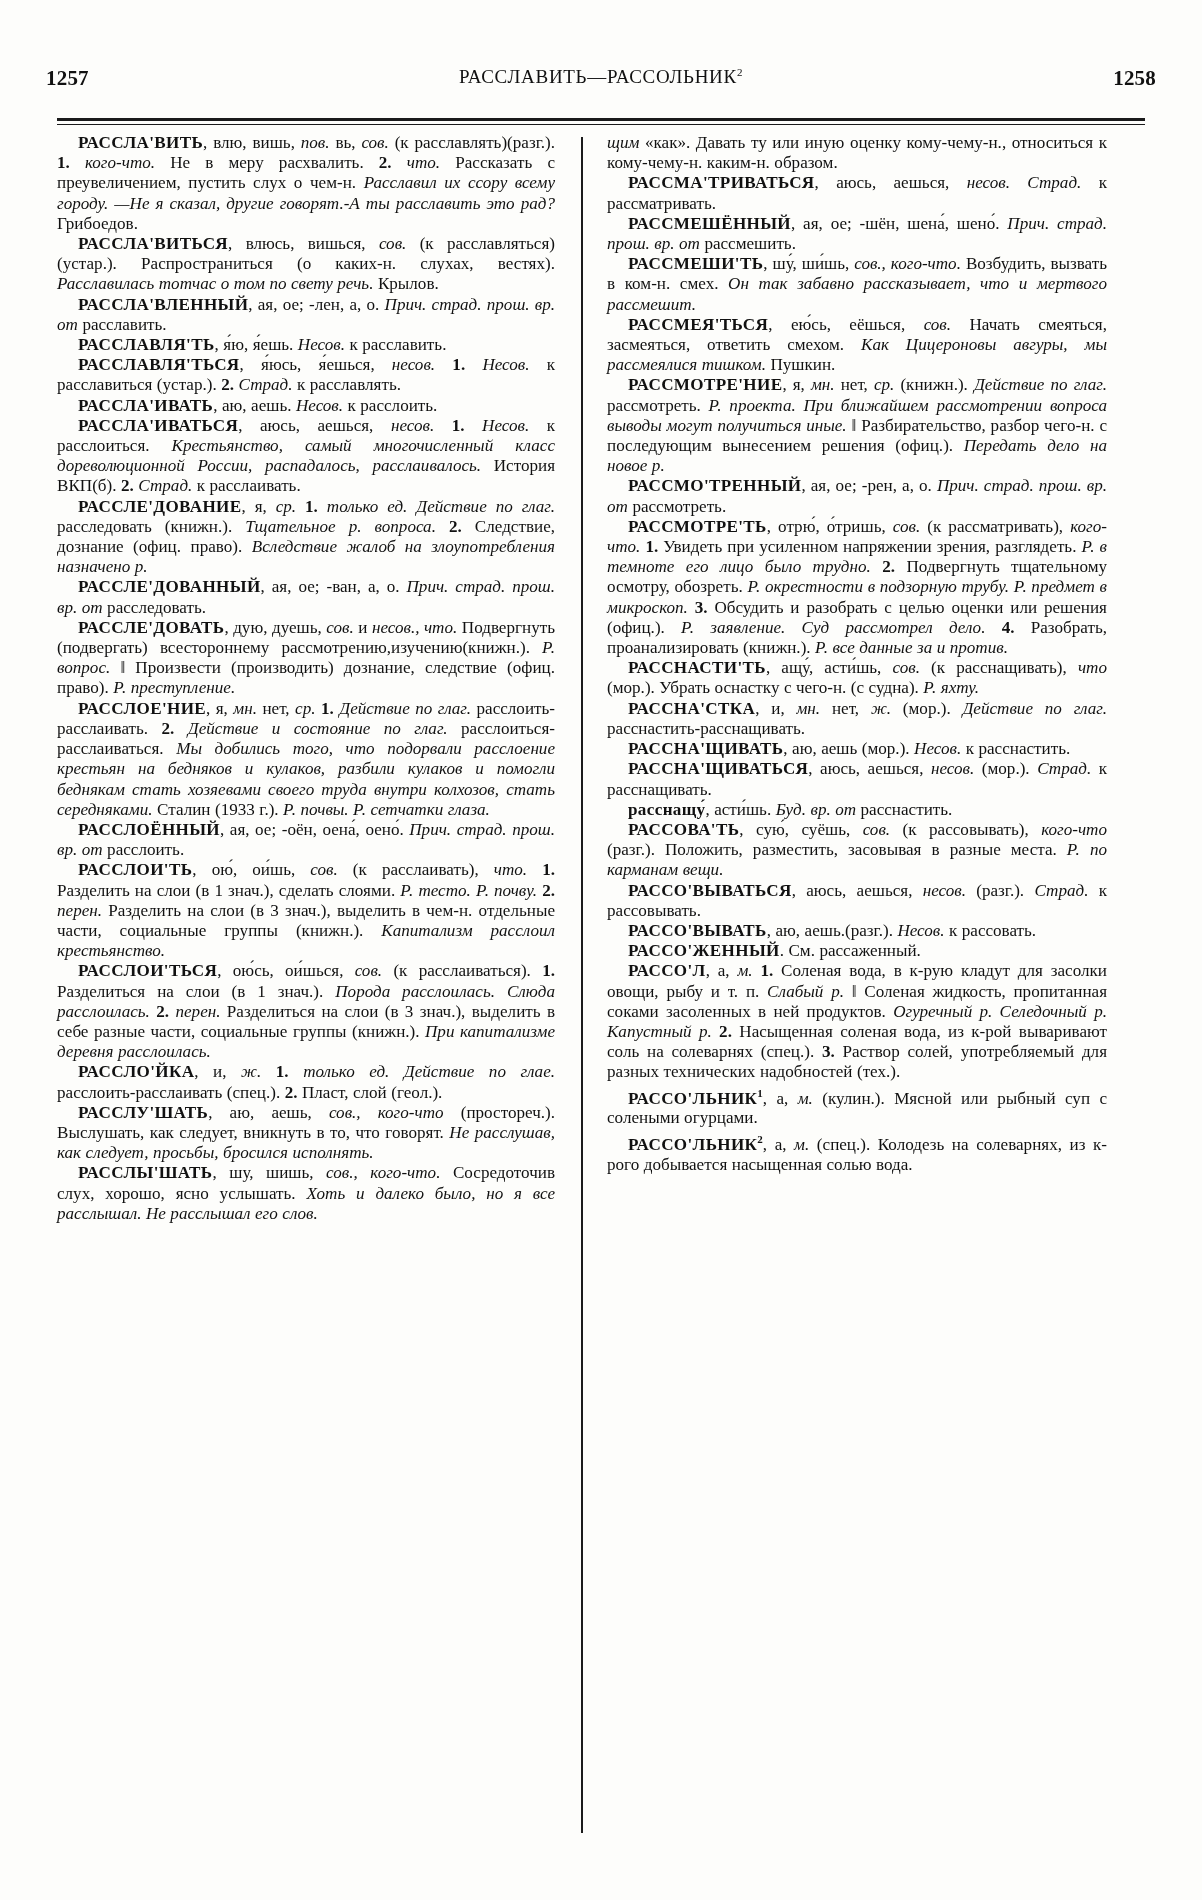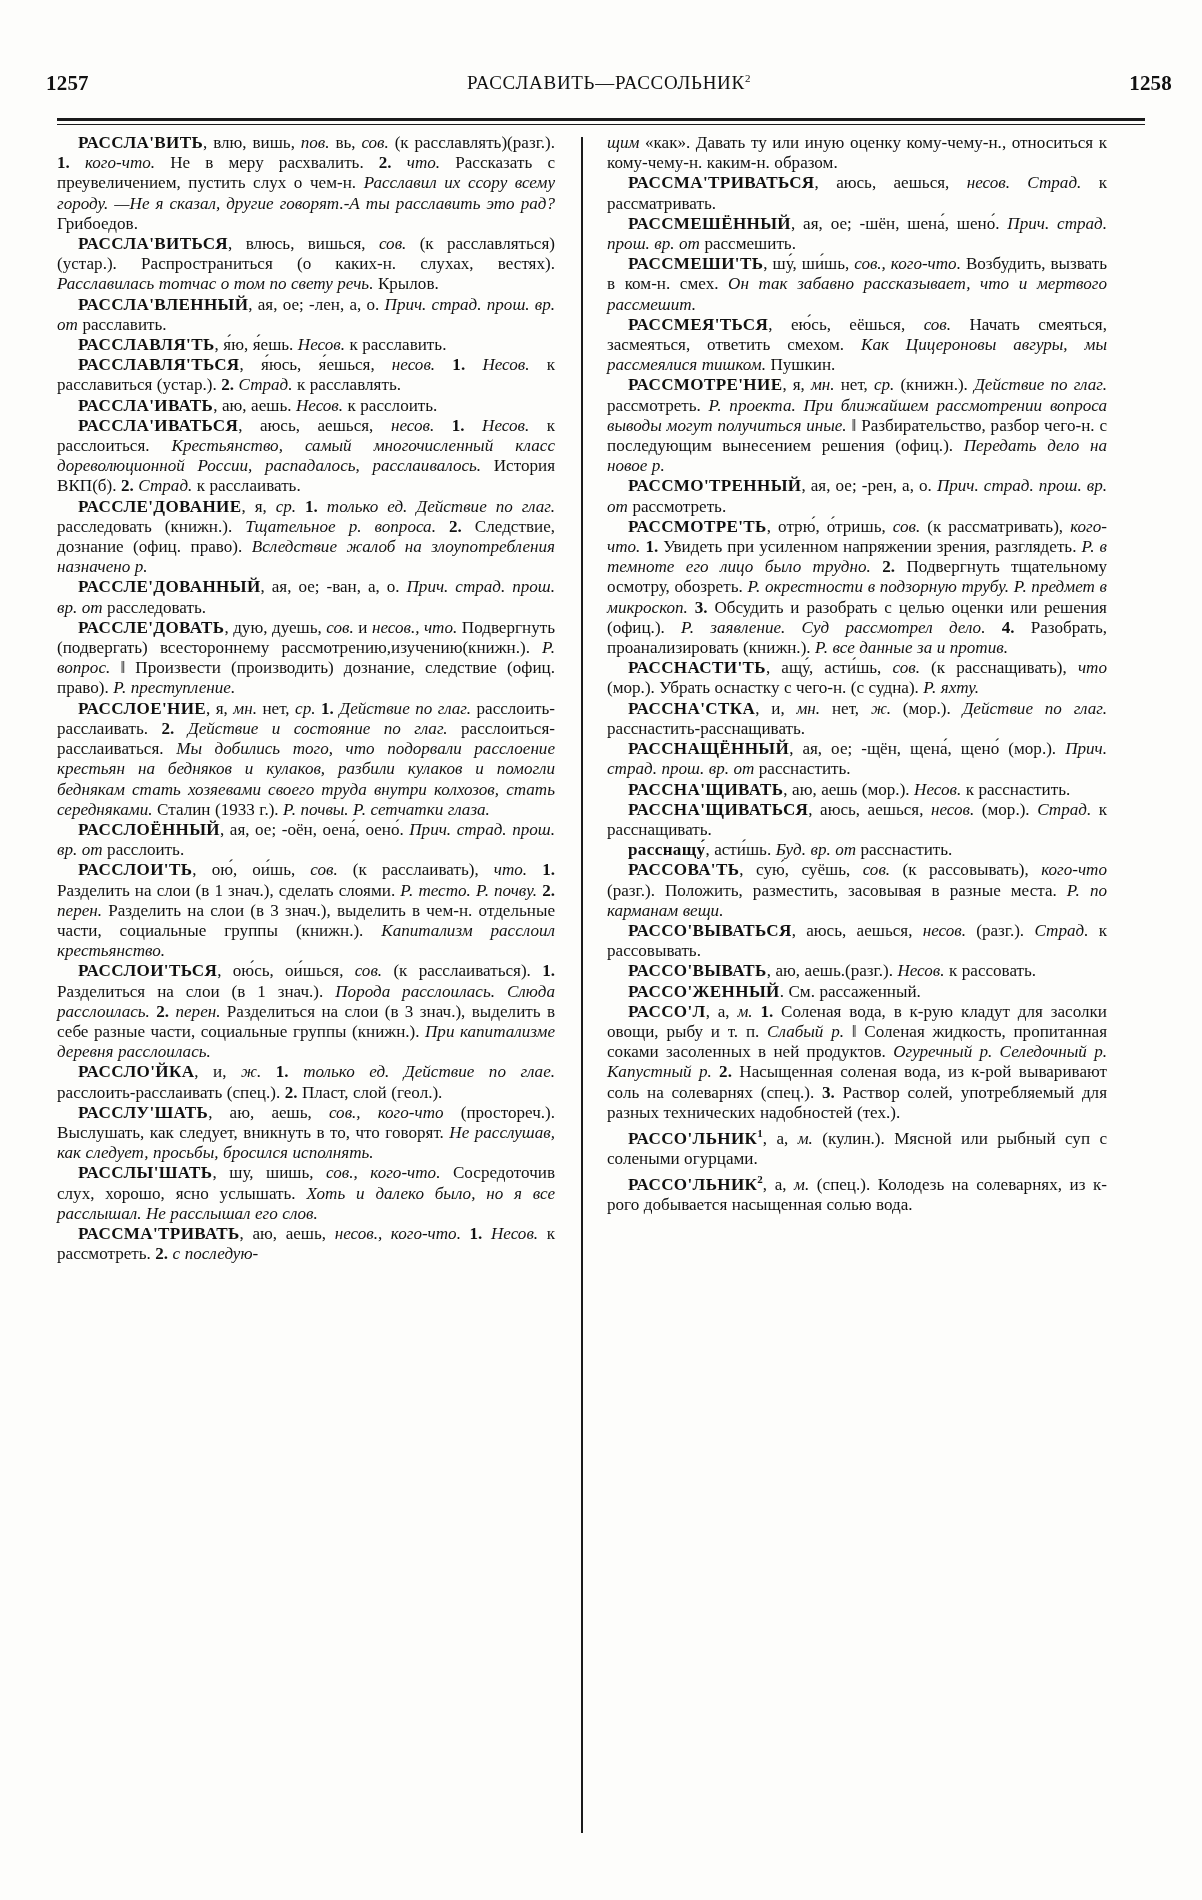--- a/index.html
+++ b/index.html
@@ -14,25 +14,25 @@
     background: #fdfdfb;
     box-sizing: border-box;
     font-family: "Liberation Serif", "DejaVu Serif", serif;
     color: #111111;
     overflow: hidden;
   }
   
   .running-head {
     position: absolute;
     left: 46px;
-    right: 30px;
+    right: 46px;
     top: 66px;
     height: 34px;
     display: flex;
-    align-items: center;
+    align-items: flex-start;
     justify-content: space-between;
   }
   .folio {
     font-weight: bold;
     font-size: 21px;
     letter-spacing: 0.2px;
   }
   .head-title {
     font-weight: normal;
     font-size: 19px;
@@ -116,35 +116,33 @@
         <p class="entry"><span class="hw">РАССЛЕ'ДОВАНИЕ</span><span>, я, <i>ср.</i> <b>1.</b> <i>только ед. Действие по глаг.</i> расследовать (книжн.). <i>Тщательное р. вопроса.</i> <b>2.</b> Следствие, дознание (офиц. право). <i>Вследствие жалоб на злоупотребления назначено р.</i></span></p>
         <p class="entry"><span class="hw">РАССЛЕ'ДОВАННЫЙ</span><span>, ая, ое; -ван, а, о. <i>Прич. страд. прош. вр. от</i> расследовать.</span></p>
         <p class="entry"><span class="hw">РАССЛЕ'ДОВАТЬ</span><span>, дую, дуешь, <i>сов.</i> и <i>несов., что.</i> Подвергнуть (подвергать) всестороннему рассмотрению,изучению(книжн.). <i>Р. вопрос.</i> ‖ Произвести (производить) дознание, следствие (офиц. право). <i>Р. преступление.</i></span></p>
         <p class="entry"><span class="hw">РАССЛОЕ'НИЕ</span><span>, я, <i>мн.</i> нет, <i>ср.</i> <b>1.</b> <i>Действие по глаг.</i> расслоить-расслаивать. <b>2.</b> <i>Действие и состояние по глаг.</i> расслоиться-расслаиваться. <i>Мы добились того, что подорвали расслоение крестьян на бедняков и кулаков, разбили кулаков и помогли беднякам стать хозяевами своего труда внутри колхозов, стать середняками.</i> Сталин (1933 г.). <i>Р. почвы. Р. сетчатки глаза.</i></span></p>
         <p class="entry"><span class="hw">РАССЛОЁННЫЙ</span><span>, ая, ое; -оён, оена́, оено́. <i>Прич. страд. прош. вр. от</i> расслоить.</span></p>
         <p class="entry"><span class="hw">РАССЛОИ'ТЬ</span><span>, ою́, ои́шь, <i>сов.</i> (к расслаивать), <i>что.</i> <b>1.</b> Разделить на слои (в 1 знач.), сделать слоями. <i>Р. тесто. Р. почву.</i> <b>2.</b> <i>перен.</i> Разделить на слои (в 3 знач.), выделить в чем-н. отдельные части, социальные группы (книжн.). <i>Капитализм расслоил крестьянство.</i></span></p>
         <p class="entry"><span class="hw">РАССЛОИ'ТЬСЯ</span><span>, ою́сь, ои́шься, <i>сов.</i> (к расслаиваться). <b>1.</b> Разделиться на слои (в 1 знач.). <i>Порода расслоилась. Слюда расслоилась.</i> <b>2.</b> <i>перен.</i> Разделиться на слои (в 3 знач.), выделить в себе разные части, социальные группы (книжн.). <i>При капитализме деревня расслоилась.</i></span></p>
         <p class="entry"><span class="hw">РАССЛО'ЙКА</span><span>, и, <i>ж.</i> <b>1.</b> <i>только ед. Действие по глае.</i> расслоить-расслаивать (спец.). <b>2.</b> Пласт, слой (геол.).</span></p>
         <p class="entry"><span class="hw">РАССЛУ'ШАТЬ</span><span>, аю, аешь, <i>сов., кого-что</i> (простореч.). Выслушать, как следует, вникнуть в то, что говорят. <i>Не расслушав, как следует, просьбы, бросился исполнять.</i></span></p>
         <p class="entry"><span class="hw">РАССЛЫ'ШАТЬ</span><span>, шу, шишь, <i>сов., кого-что.</i> Сосредоточив слух, хорошо, ясно услышать. <i>Хоть и далеко было, но я все расслышал. Не расслышал его слов.</i></span></p>
-        <p class="entry"><span class="hw">РАССМА'ТРИВАТЬ</span><span>, аю, аешь, <i>несов., кого-что.</i> <b>1.</b> <i>Несов.</i> к рассмотреть. <b>2.</b> <i>с последую-</i></span></p>
       </div>
     <div class="col-divider"></div>
     <div class="col col-right" id="col-right">
         <p class="entry cont"><span><i>щим</i> «как». Давать ту или иную оценку кому-чему-н., относиться к кому-чему-н. каким-н. образом.</span></p>
         <p class="entry"><span class="hw">РАССМА'ТРИВАТЬСЯ</span><span>, аюсь, аешься, <i>несов. Страд.</i> к рассматривать.</span></p>
         <p class="entry"><span class="hw">РАССМЕШЁННЫЙ</span><span>, ая, ое; -шён, шена́, шено́. <i>Прич. страд. прош. вр. от</i> рассмешить.</span></p>
         <p class="entry"><span class="hw">РАССМЕШИ'ТЬ</span><span>, шу́, ши́шь, <i>сов., кого-что.</i> Возбудить, вызвать в ком-н. смех. <i>Он так забавно рассказывает, что и мертвого рассмешит.</i></span></p>
         <p class="entry"><span class="hw">РАССМЕЯ'ТЬСЯ</span><span>, ею́сь, еёшься, <i>сов.</i> Начать смеяться, засмеяться, ответить смехом. <i>Как Цицероновы авгуры, мы рассмеялися тишком.</i> Пушкин.</span></p>
         <p class="entry"><span class="hw">РАССМОТРЕ'НИЕ</span><span>, я, <i>мн.</i> нет, <i>ср.</i> (книжн.). <i>Действие по глаг.</i> рассмотреть. <i>Р. проекта. При ближайшем рассмотрении вопроса выводы могут получиться иные.</i> ‖ Разбирательство, разбор чего-н. с последующим вынесением решения (офиц.). <i>Передать дело на новое р.</i></span></p>
         <p class="entry"><span class="hw">РАССМО'ТРЕННЫЙ</span><span>, ая, ое; -рен, а, о. <i>Прич. страд. прош. вр. от</i> рассмотреть.</span></p>
         <p class="entry"><span class="hw">РАССМОТРЕ'ТЬ</span><span>, отрю́, о́тришь, <i>сов.</i> (к рассматривать), <i>кого-что.</i> <b>1.</b> Увидеть при усиленном напряжении зрения, разглядеть. <i>Р. в темноте его лицо было трудно.</i> <b>2.</b> Подвергнуть тщательному осмотру, обозреть. <i>Р. окрестности в подзорную трубу. Р. предмет в микроскоп.</i> <b>3.</b> Обсудить и разобрать с целью оценки или решения (офиц.). <i>Р. заявление. Суд рассмотрел дело.</i> <b>4.</b> Разобрать, проанализировать (книжн.). <i>Р. все данные за и против.</i></span></p>
         <p class="entry"><span class="hw">РАССНАСТИ'ТЬ</span><span>, ащу́, асти́шь, <i>сов.</i> (к расснащивать), <i>что</i> (мор.). Убрать оснастку с чего-н. (с судна). <i>Р. яхту.</i></span></p>
         <p class="entry"><span class="hw">РАССНА'СТКА</span><span>, и, <i>мн.</i> нет, <i>ж.</i> (мор.). <i>Действие по глаг.</i> расснастить-расснащивать.</span></p>
-        <p class="entry"><span class="hw">РАССНАЩЁННЫЙ</span><span>, ая, ое; -щён, щена́, щено́ (мор.). <i>Прич. страд. прош. вр. от</i> расснастить.</span></p>
         <p class="entry"><span class="hw">РАССНА'ЩИВАТЬ</span><span>, аю, аешь (мор.). <i>Несов.</i> к расснастить.</span></p>
         <p class="entry"><span class="hw">РАССНА'ЩИВАТЬСЯ</span><span>, аюсь, аешься, <i>несов.</i> (мор.). <i>Страд.</i> к расснащивать.</span></p>
         <p class="entry"><span class="hw">расснащу́</span><span>, асти́шь. <i>Буд. вр. от</i> расснастить.</span></p>
         <p class="entry"><span class="hw">РАССОВА'ТЬ</span><span>, сую́, суёшь, <i>сов.</i> (к рассовывать), <i>кого-что</i> (разг.). Положить, разместить, засовывая в разные места. <i>Р. по карманам вещи.</i></span></p>
         <p class="entry"><span class="hw">РАССО'ВЫВАТЬСЯ</span><span>, аюсь, аешься, <i>несов.</i> (разг.). <i>Страд.</i> к рассовывать.</span></p>
         <p class="entry"><span class="hw">РАССО'ВЫВАТЬ</span><span>, аю, аешь.(разг.). <i>Несов.</i> к рассовать.</span></p>
         <p class="entry"><span class="hw">РАССО'ЖЕННЫЙ</span><span>. См. рассаженный.</span></p>
         <p class="entry"><span class="hw">РАССО'Л</span><span>, а, <i>м.</i> <b>1.</b> Соленая вода, в к-рую кладут для засолки овощи, рыбу и т. п. <i>Слабый р.</i> ‖ Соленая жидкость, пропитанная соками засоленных в ней продуктов. <i>Огуречный р. Селедочный р. Капустный р.</i> <b>2.</b> Насыщенная соленая вода, из к-рой вываривают соль на солеварнях (спец.). <b>3.</b> Раствор солей, употребляемый для разных технических надобностей (тех.).</span></p>
         <p class="entry"><span class="hw">РАССО'ЛЬНИК</span><sup class="hn">1</sup><span>, а, <i>м.</i> (кулин.). Мясной или рыбный суп с солеными огурцами.</span></p>
         <p class="entry"><span class="hw">РАССО'ЛЬНИК</span><sup class="hn">2</sup><span>, а, <i>м.</i> (спец.). Колодезь на солеварнях, из к-рого добывается насыщенная солью вода.</span></p>

